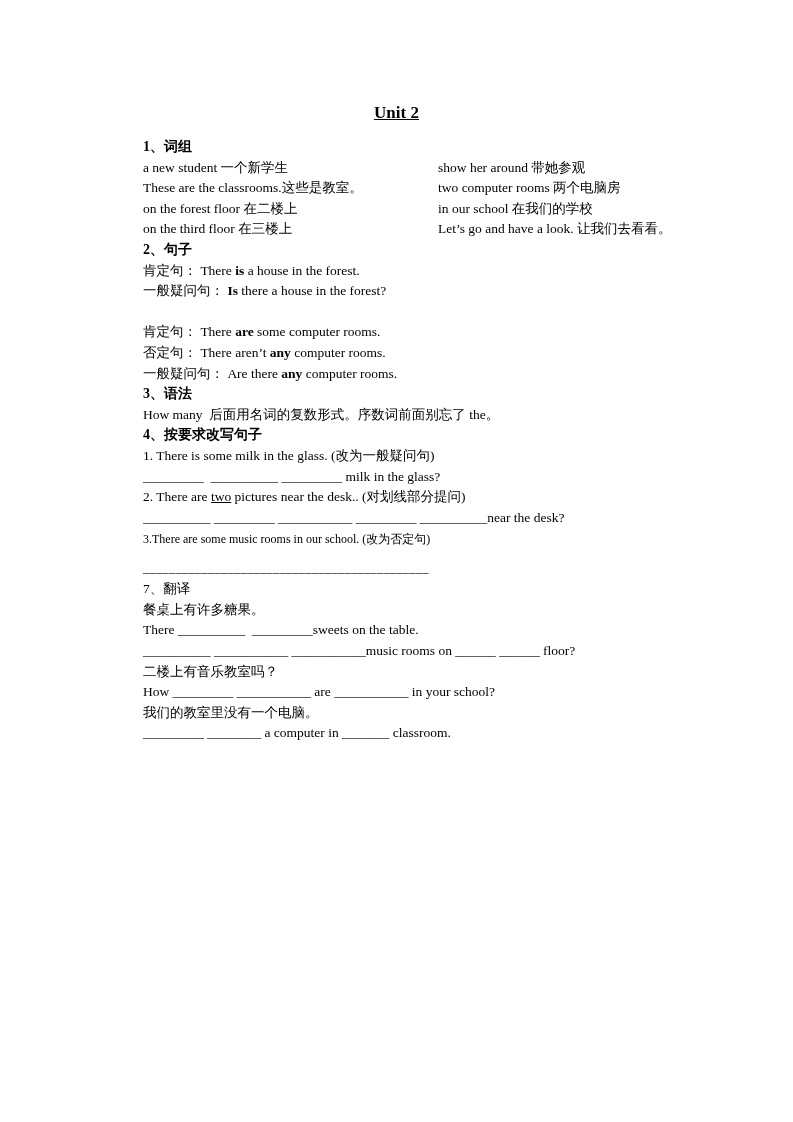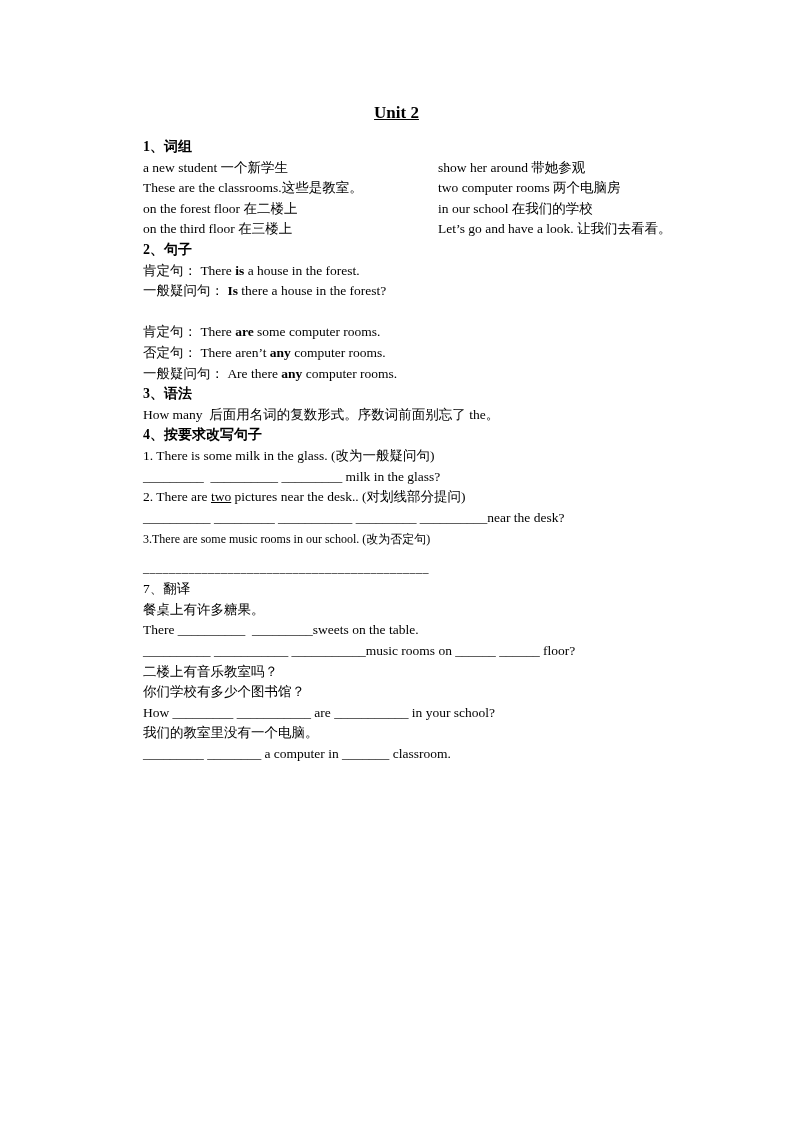--- a/index.html
+++ b/index.html
@@ -87,20 +87,19 @@
     <div class="line big longline">____________________________________________</div>
 
     <div class="line">7、翻译</div>
 
     <div class="line">餐桌上有许多糖果。</div>
     <div class="line">There __________  _________sweets on the table.</div>
 
     <div class="line">__________ ___________ ___________music rooms on ______ ______ floor?</div>
     <div class="line">二楼上有音乐教室吗？</div>
 
-    <div class="line">你们学校有多少个图书馆？</div>
     <div class="line">How _________ ___________ are ___________ in your school?</div>
 
     <div class="line">我们的教室里没有一个电脑。</div>
     <div class="line">_________ ________ a computer in _______ classroom.</div>
 
   </div>
 </div>
 
 </body></html>

